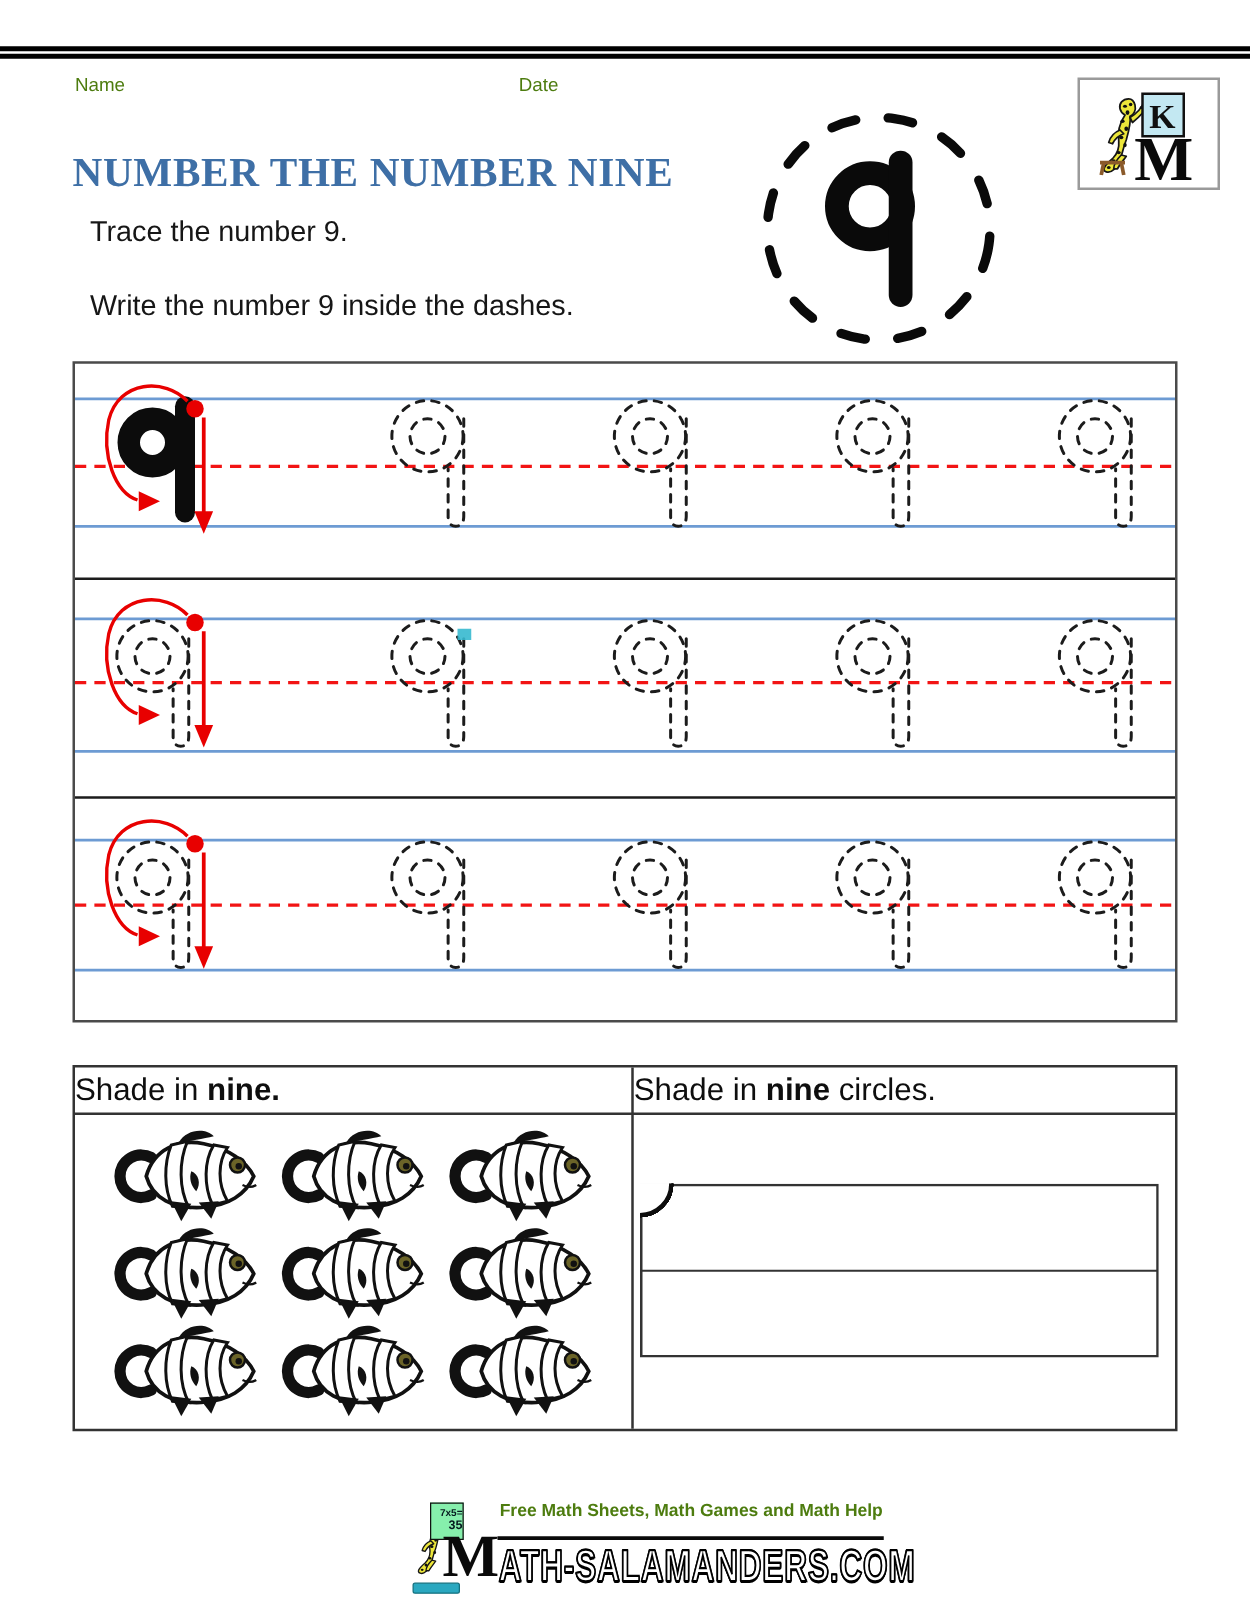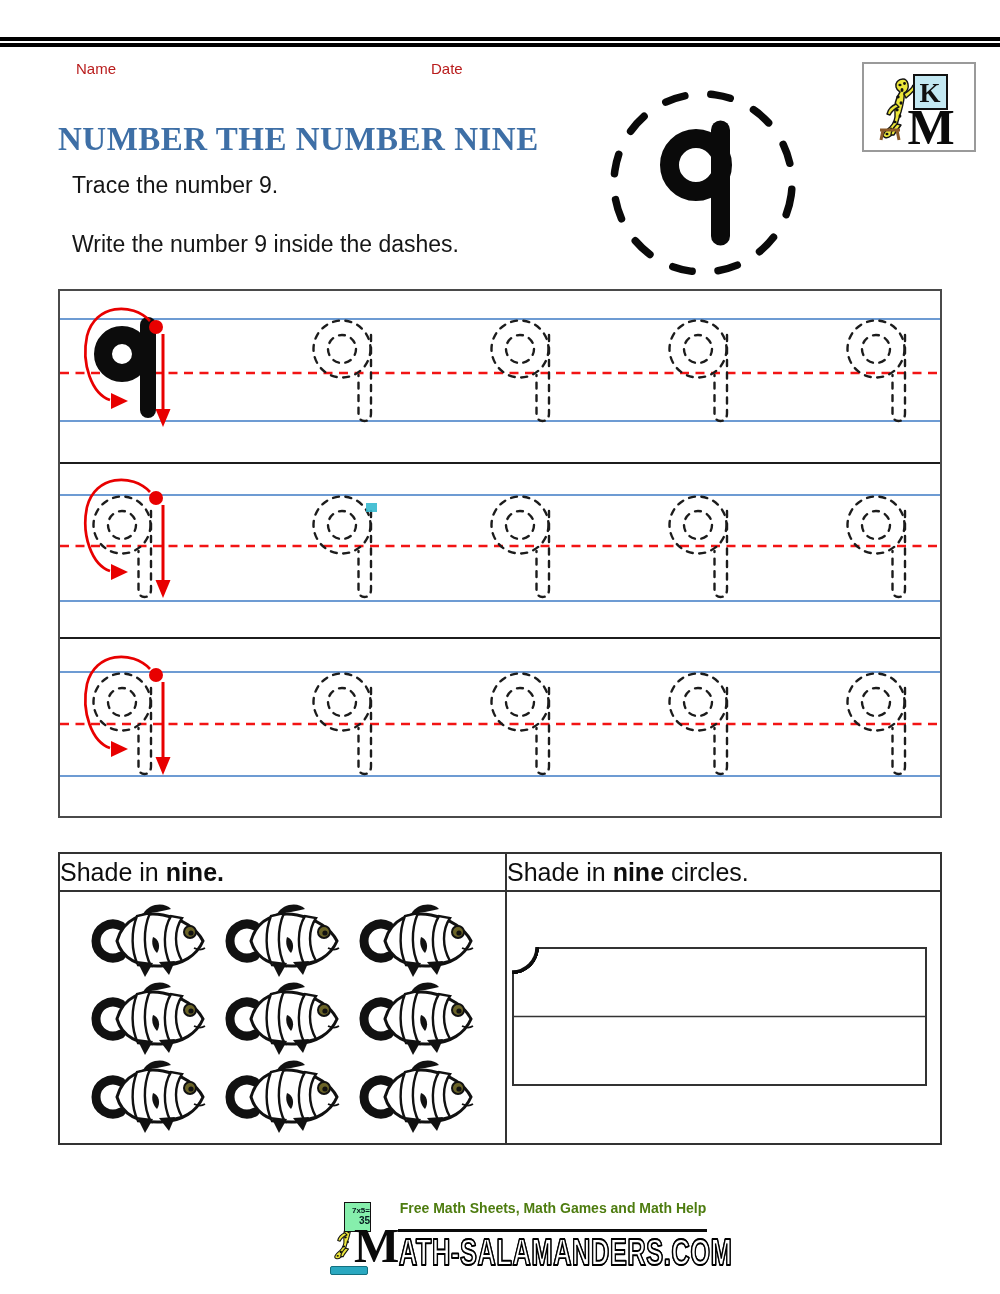--- a/index.html
+++ b/index.html
@@ -1,20 +1,20 @@
 <!DOCTYPE html>
 <html><head>
 <meta charset="utf-8">
 <style>
   html,body{margin:0;padding:0;background:#fff;}
   .page{position:relative;width:1000px;height:1294px;background:#ffffff;
         font-family:"Liberation Sans",sans-serif;overflow:hidden;color:#111;}
   .topbar{position:absolute;left:0;top:37px;width:1000px;height:10px;
           border-top:4px solid #000;border-bottom:4px solid #000;box-sizing:border-box;background:#fff;}
-  .meta-label{position:absolute;top:60px;font-size:15px;color:#b91c1c;margin-left:16px;}
+  .meta-label{position:absolute;top:60px;font-size:15px;color:#4d7c0f;}
   .name-pos{left:60px}.date-pos{left:415px}
 
   .logo-box{position:absolute;left:862px;top:62px;width:114px;height:90px;
             border:2px solid #9a9a9a;background:#fff;box-sizing:border-box;}
 
   .page-title{position:absolute;left:58px;top:121px;margin:0;
               font-family:"Liberation Serif",serif;font-weight:bold;font-size:33px;
               letter-spacing:.5px;color:#3e6fa6;white-space:nowrap;}
   .instr{position:absolute;left:72px;margin:0;font-size:23px;color:#161616;white-space:nowrap;}
   .instr-trace{top:172px}.instr-write{top:231px}

